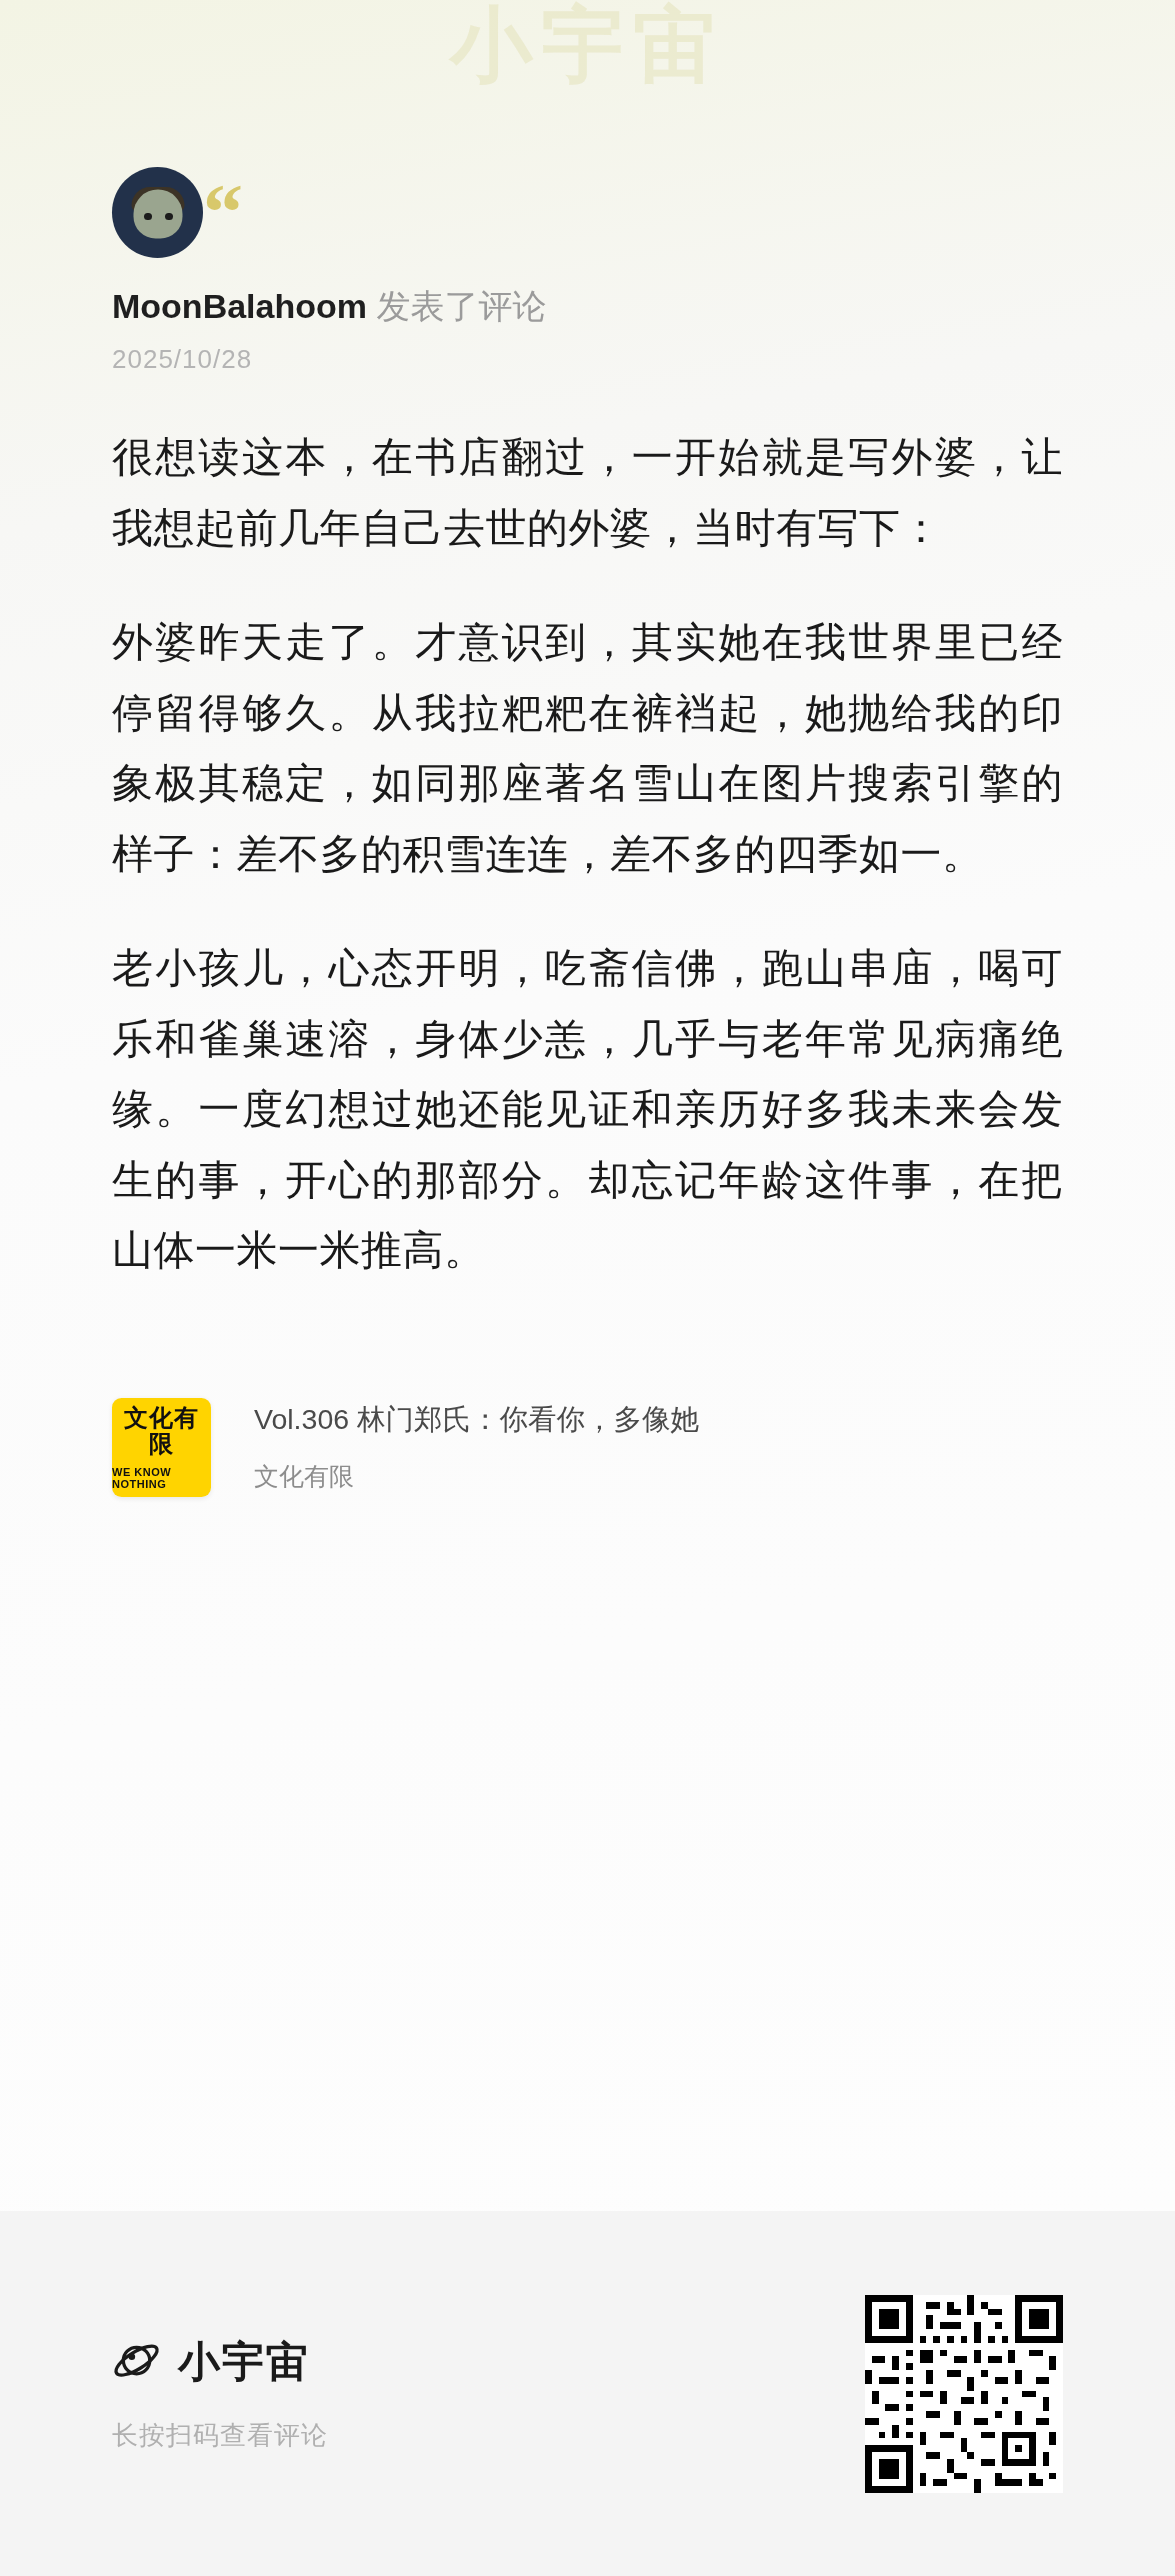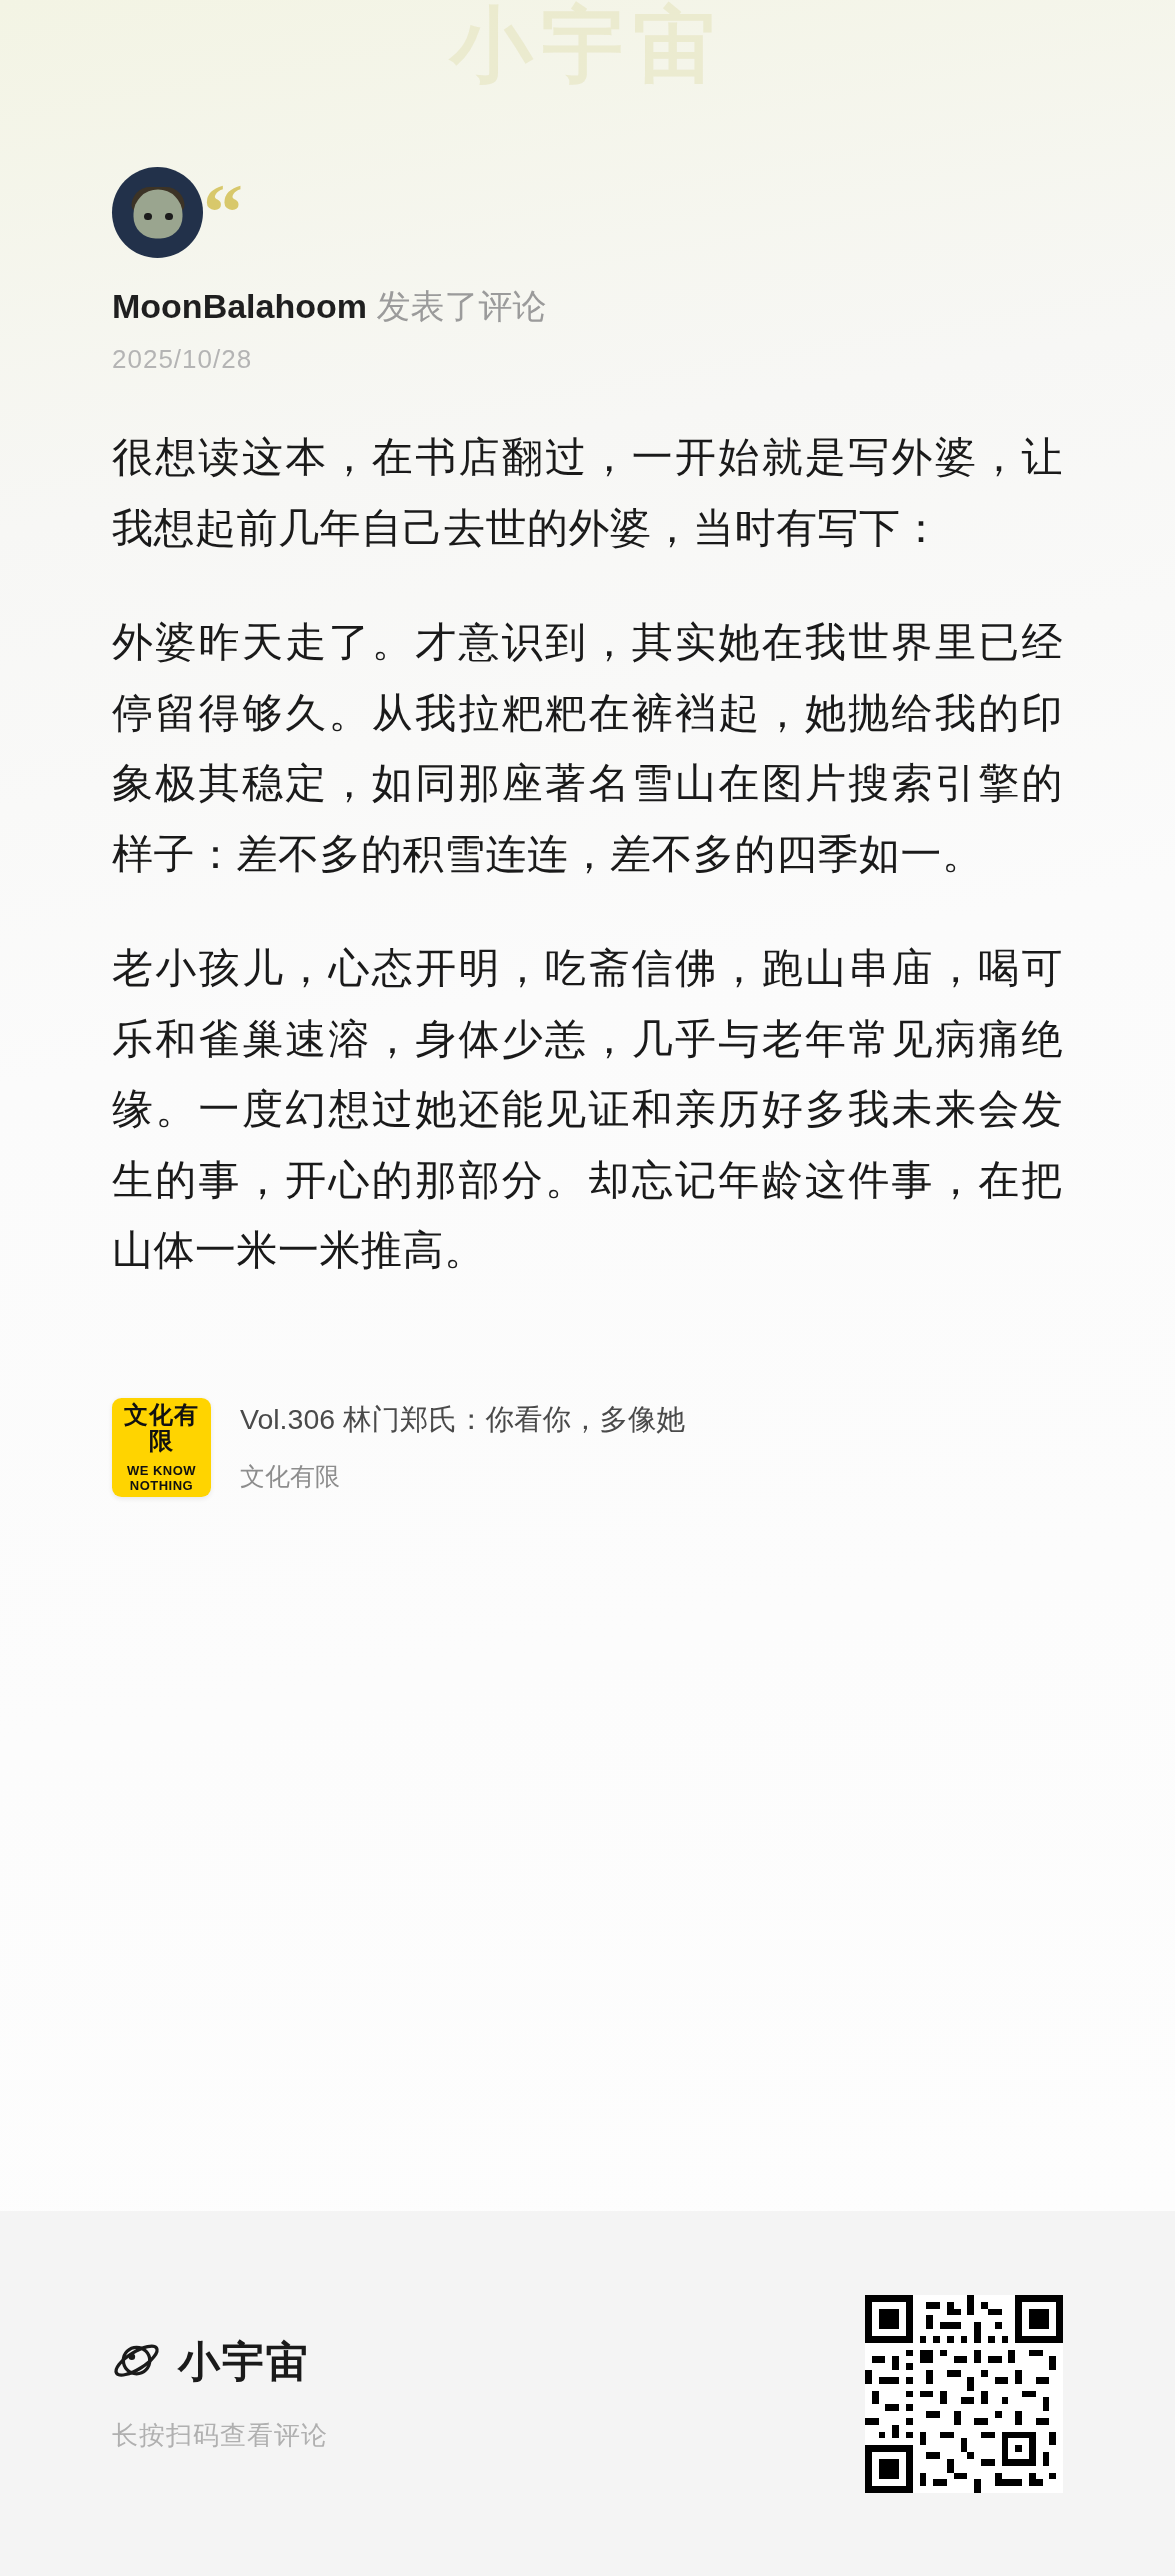--- a/index.html
+++ b/index.html
@@ -130,21 +130,21 @@
     color: #1a1a1a;
     letter-spacing: 0.5px;
     text-align: justify;
   }
   .comment-body p:last-child { margin-bottom: 0; }
 
   .episode {
     display: flex;
     align-items: center;
     margin-top: 112px;
-    gap: 29px;
+    gap: 43px;
   }
   .ep-cover {
     flex: 0 0 auto;
     width: 99px;
     height: 99px;
     border-radius: 9.5px;
     background: #ffd400;
     display: flex;
     flex-direction: column;
     align-items: center;
@@ -154,25 +154,24 @@
   .ep-cover .c-main {
     font-size: 24px;
     font-weight: 700;
     color: #111;
     line-height: 1.08;
     letter-spacing: 1px;
     text-align: center;
   }
   .ep-cover .c-sub {
     margin-top: 9px;
-    font-size: 13px;
+    font-size: 11px;
     font-weight: 700;
     color: #111;
     letter-spacing: 0.5px;
-    text-align: center;
   }
   .ep-text {
     display: flex;
     flex-direction: column;
     justify-content: center;
     gap: 21px;
   }
   .ep-title {
     font-size: 28.5px;
     color: #4a4a4a;

